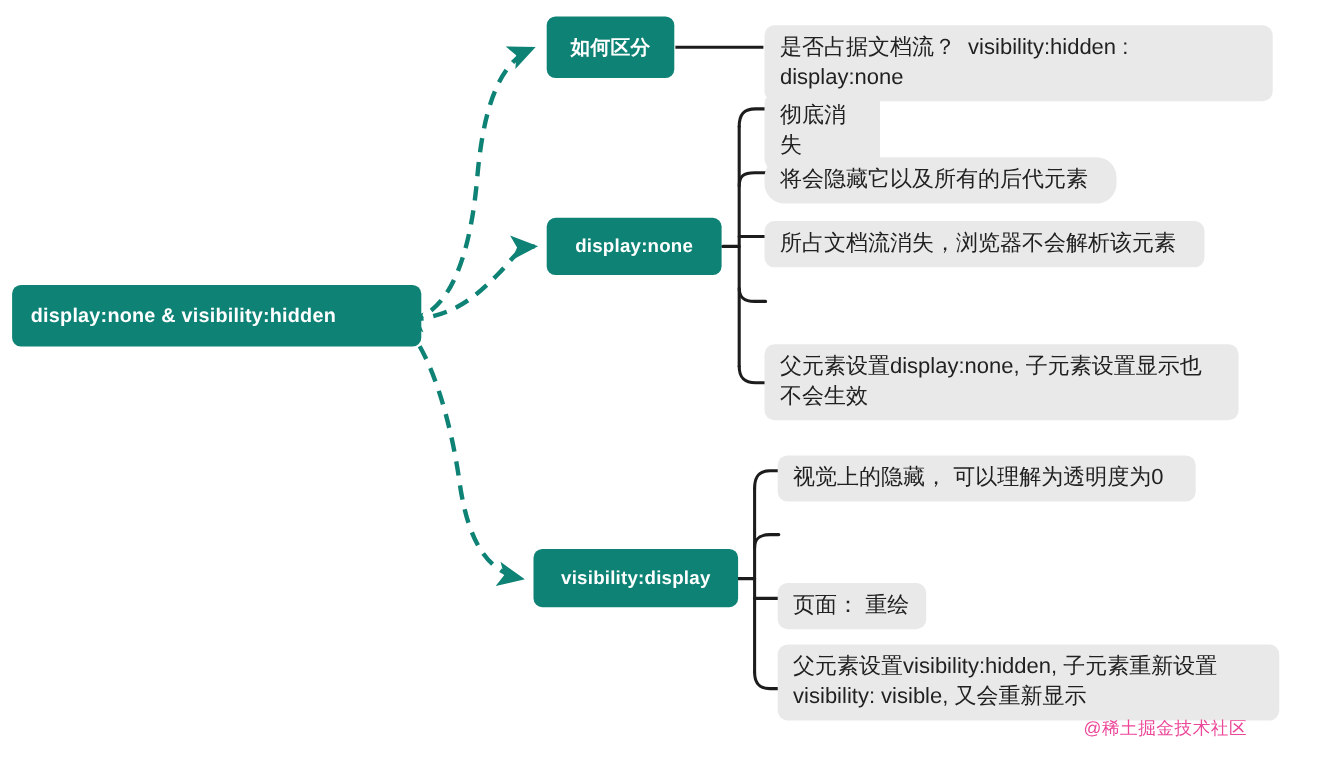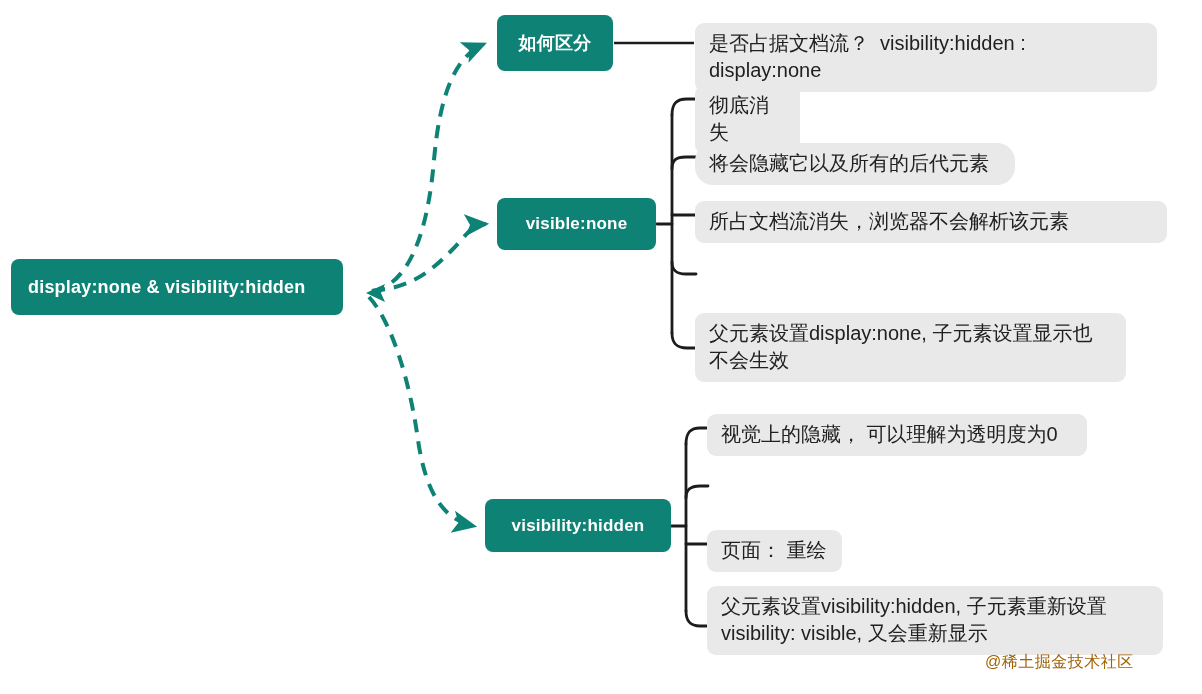--- a/index.html
+++ b/index.html
@@ -42,21 +42,21 @@
     background: #0d8275;
     border-radius: 8px;
     color: #ffffff;
     font-weight: bold;
     letter-spacing: 0.2px;
     padding: 0 16px;
   }
   .teal.root {
     left: 11px;
     top: 259px;
-    width: 332px;
+    width: 372px;
     height: 56px;
     font-size: 18px;
     padding-left: 17px;
   }
   .teal.b1 {
     left: 497px;
     top: 15px;
     width: 116px;
     height: 56px;
     font-size: 18px;
@@ -92,36 +92,36 @@
     font-size: 20px;
     line-height: 27px;
     padding: 7px 14px 8px 14px;
     font-family: "Liberation Sans", "DejaVu Sans", sans-serif;
     white-space: pre-wrap;
   }
 
   
   .p-d0 { left: 695px; top: 85px;  width: 105px; }
   .p-d1 { left: 695px; top: 143px; width: 320px; border-radius: 18px; }
-  .p-d2 { left: 695px; top: 201px; width: 472px; }
+  .p-d2 { left: 695px; top: 201px; width: 400px; }
   .p-d3 { left: 695px; top: 259px; width: 185px; }
   .p-d4 { left: 695px; top: 313px; width: 431px; }
 
   
   .p-v0 { left: 707px; top: 414px; width: 380px; }
   .p-v1 { left: 707px; top: 472px; width: 425px; }
   .p-v2 { left: 707px; top: 530px; width: 135px; }
   .p-v3 { left: 707px; top: 586px; width: 456px; }
 
   .watermark {
     position: absolute;
     left: 985px;
     top: 652px;
     font-size: 16px;
-    color: #a16207;
+    color: #ec4899;
     letter-spacing: 0.5px;
     font-family: "Liberation Sans", "DejaVu Sans", sans-serif;
   }
 </style>
 </head>
 <body>
 
 <div id="canvas">
 
   <svg id="edges" viewBox="0 0 1202 694" width="1202" height="694" xmlns="http://www.w3.org/2000/svg">
@@ -177,29 +177,29 @@
   <div class="node teal root">
     <span>display:none &amp; visibility:hidden</span>
   </div>
 
   <div class="node teal b1">
     <span>如何区分</span>
   </div>
   <div class="pill p-d-how0" style="left:695px; top:23px; width:462px;">是否占据文档流？  visibility:hidden : display:none</div>
 
   <div class="node teal b2">
-    <span>visible:none</span>
+    <span>display:none</span>
   </div>
   <div class="pill p-d0">彻底消失</div>
   <div class="pill p-d1">将会隐藏它以及所有的后代元素</div>
   <div class="pill p-d2">所占文档流消失，浏览器不会解析该元素</div>
   <div class="pill p-d4">父元素设置display:none, 子元素设置显示也不会生效</div>
 
   <div class="node teal b3">
-    <span>visibility:hidden</span>
+    <span>visibility:display</span>
   </div>
   <div class="pill p-v0">视觉上的隐藏， 可以理解为透明度为0</div>
   <div class="pill p-v2">页面： 重绘</div>
   <div class="pill p-v3">父元素设置visibility:hidden, 子元素重新设置visibility: visible, 又会重新显示</div>
 
   <div class="watermark">@稀土掘金技术社区</div>
 
 </div>
 
 </body></html>

